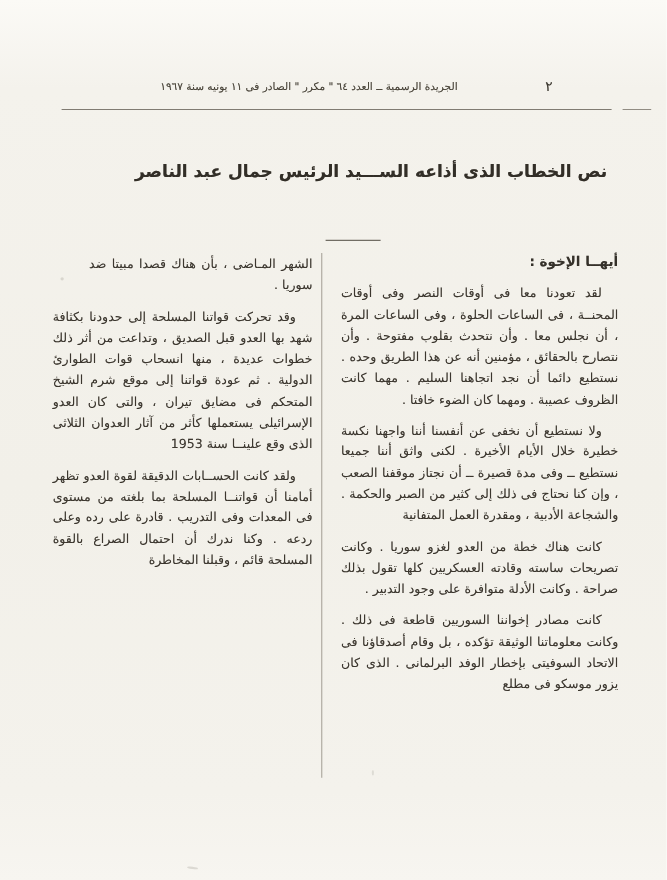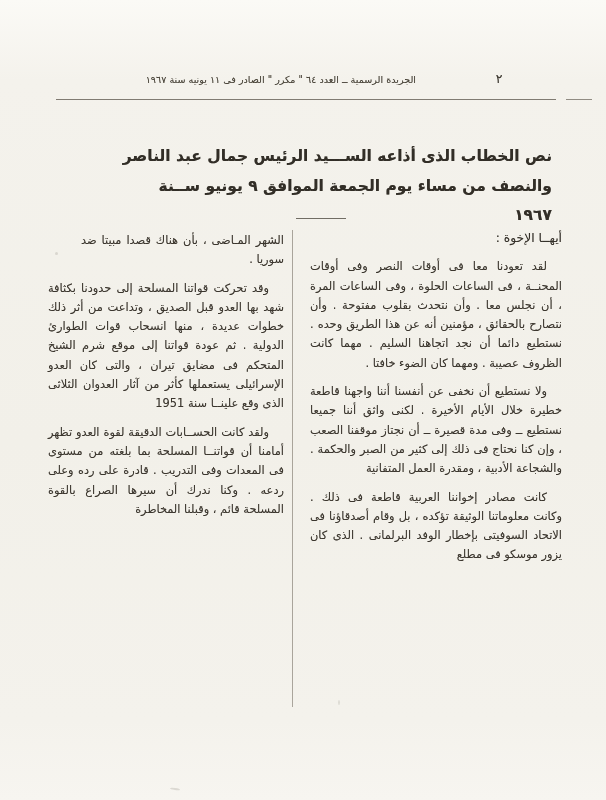--- a/index.html
+++ b/index.html
@@ -27,55 +27,55 @@
   .title-underline{position:absolute;top:218px;left:296px;width:50px;border-top:1.6px solid rgba(70,64,55,.75);}
   .col{
     position:absolute;direction:rtl;text-align:justify;
     font-size:11.4px;line-height:19.3px;color:#3b362e;
     text-shadow:0 0 .4px rgba(50,45,38,.32);
   }
   .col p{margin:0 0 9px;text-indent:15px;}
   .col p.no-indent{text-indent:0;margin-left:33px;}
   .col-right{top:229px;left:310px;width:252px;}
   .col-left{top:231px;left:48px;width:236px;}
-  .salutation{margin:0 0 10px;text-indent:0 !important;font-size:12.3px;font-weight:normal;color:#35312a;}
+  .salutation{margin:0 0 10px;text-indent:0 !important;font-size:12.3px;font-weight:bold;color:#35312a;}
   .divider{position:absolute;left:292px;top:230px;height:477px;border-left:1px solid rgba(95,88,76,.5);}
   .speck{position:absolute;background:rgba(95,90,80,.35);border-radius:50%;}
   .speck.s1{left:170px;top:788px;width:10px;height:2px;transform:rotate(8deg);opacity:.5;}
   .speck.s2{left:55px;top:252px;width:3px;height:3px;opacity:.5;}
   .speck.s3{left:338px;top:700px;width:2px;height:5px;opacity:.4;}
 </style>
 </head>
 <body>
 
 <div class="page">
 
   <div class="masthead">الجريدة الرسمية ــ العدد ٦٤ " مكرر " الصادر فى ١١ يونيه سنة ١٩٦٧</div>
   <div class="pagenum">٢</div>
   <div class="rule-main"></div>
   <div class="rule-dash"></div>
 
   <div class="title">
     <div>نص الخطاب الذى أذاعه الســـيد الرئيس جمال عبد الناصر</div>
-    <div>والنصف من مساء يوم الجمعة الموافق ٩ يونيو ســنة ١٩٦٧</div>
   </div>
   <div class="title-underline"></div>
 
   <div class="divider"></div>
 
   <div class="col col-right">
     <p class="salutation">أيهــا الإخوة :</p>
     <p>لقد تعودنا معا فى أوقات النصر وفى أوقات المحنــة ، فى الساعات الحلوة ، وفى الساعات المرة ، أن نجلس معا . وأن نتحدث بقلوب مفتوحة . وأن نتصارح بالحقائق ، مؤمنين أنه عن هذا الطريق وحده . نستطيع دائما أن نجد اتجاهنا السليم . مهما كانت الظروف عصيبة . ومهما كان الضوء خافتا .</p>
-    <p>ولا نستطيع أن نخفى عن أنفسنا أننا واجهنا قاطعة خطيرة خلال الأيام الأخيرة . لكنى واثق أننا جميعا نستطيع ــ وفى مدة قصيرة ــ أن نجتاز موقفنا الصعب ، وإن كنا نحتاج فى ذلك إلى كثير من الصبر والحكمة . والشجاعة الأدبية ، ومقدرة العمل المتفانية</p>
-    <p>كانت مصادر إخواننا العربية قاطعة فى ذلك . وكانت معلوماتنا الوثيقة تؤكده ، بل وقام أصدقاؤنا فى الاتحاد السوفيتى بإخطار الوفد البرلمانى . الذى كان يزور موسكو فى مطلع</p>
+    <p>ولا نستطيع أن نخفى عن أنفسنا أننا واجهنا نكسة خطيرة خلال الأيام الأخيرة . لكنى واثق أننا جميعا نستطيع ــ وفى مدة قصيرة ــ أن نجتاز موقفنا الصعب ، وإن كنا نحتاج فى ذلك إلى كثير من الصبر والحكمة . والشجاعة الأدبية ، ومقدرة العمل المتفانية</p>
+    <p>كانت هناك خطة من العدو لغزو سوريا . وكانت تصريحات ساسته وقادته العسكريين كلها تقول بذلك صراحة . وكانت الأدلة متوافرة على وجود التدبير .</p>
+    <p>كانت مصادر إخواننا السوريين قاطعة فى ذلك . وكانت معلوماتنا الوثيقة تؤكده ، بل وقام أصدقاؤنا فى الاتحاد السوفيتى بإخطار الوفد البرلمانى . الذى كان يزور موسكو فى مطلع</p>
   </div>
 
   <div class="col col-left">
     <p class="no-indent">الشهر المـاضى ، بأن هناك قصدا مبيتا ضد سوريا .</p>
-    <p>وقد تحركت قواتنا المسلحة إلى حدودنا بكثافة شهد بها العدو قبل الصديق ، وتداعت من أثر ذلك خطوات عديدة ، منها انسحاب قوات الطوارئ الدولية . ثم عودة قواتنا إلى موقع شرم الشيخ المتحكم فى مضايق تيران ، والتى كان العدو الإسرائيلى يستعملها كأثر من آثار العدوان الثلاثى الذى وقع علينــا سنة 1951</p>
-    <p>ولقد كانت الحســابات الدقيقة لقوة العدو تظهر أمامنا أن قواتنــا المسلحة بما بلغته من مستوى فى المعدات وفى التدريب . قادرة على رده وعلى ردعه . وكنا ندرك أن سيرها الصراع بالقوة المسلحة قائم ، وقبلنا المخاطرة</p>
+    <p>وقد تحركت قواتنا المسلحة إلى حدودنا بكثافة شهد بها العدو قبل الصديق ، وتداعت من أثر ذلك خطوات عديدة ، منها انسحاب قوات الطوارئ الدولية . ثم عودة قواتنا إلى موقع شرم الشيخ المتحكم فى مضايق تيران ، والتى كان العدو الإسرائيلى يستعملها كأثر من آثار العدوان الثلاثى الذى وقع علينــا سنة 1953</p>
+    <p>ولقد كانت الحســابات الدقيقة لقوة العدو تظهر أمامنا أن قواتنــا المسلحة بما بلغته من مستوى فى المعدات وفى التدريب . قادرة على رده وعلى ردعه . وكنا ندرك أن احتمال الصراع بالقوة المسلحة قائم ، وقبلنا المخاطرة</p>
   </div>
 
   <div class="speck s1"></div>
   <div class="speck s2"></div>
   <div class="speck s3"></div>
 
 </div>
 
 </body></html>

